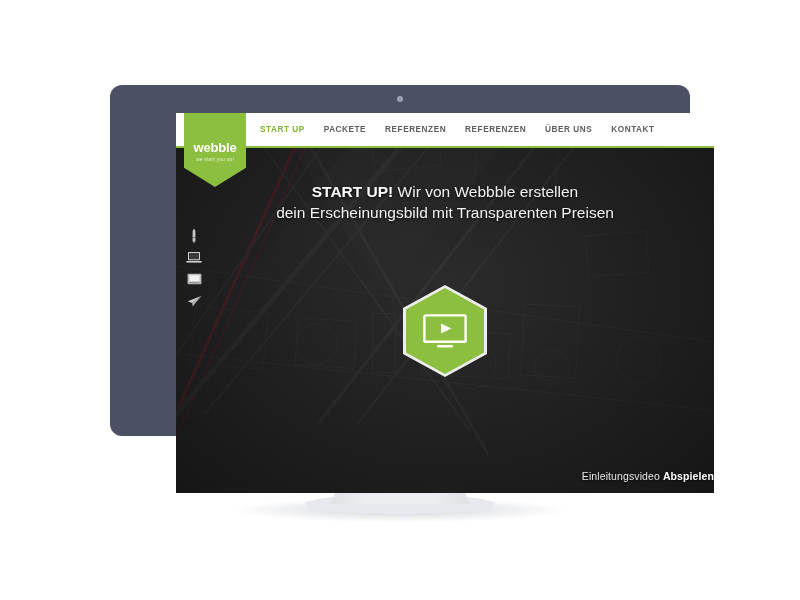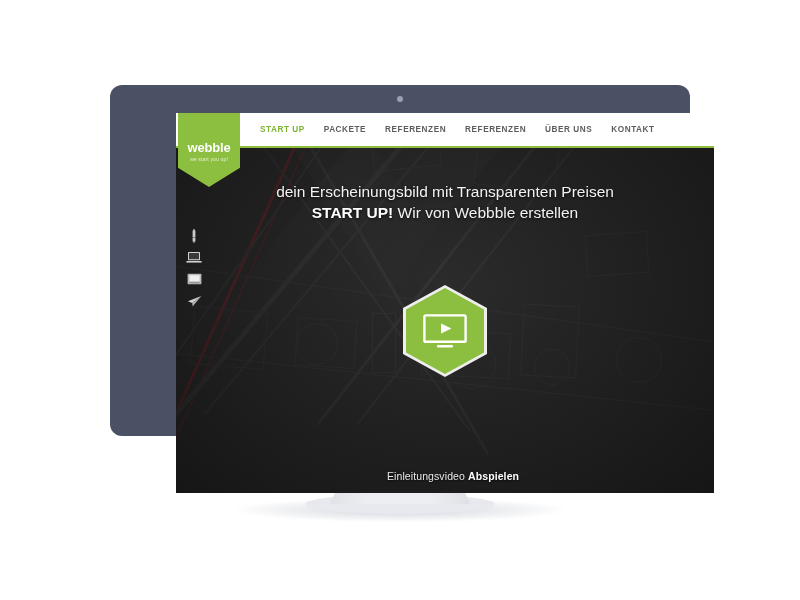--- a/index.html
+++ b/index.html
@@ -125,21 +125,21 @@
     color: #5d5d5d;
     font-weight: bold;
     white-space: nowrap;
     cursor: pointer;
   }
   .nav-item.active { color: #7cb22e; }
 
   
   .logo-hex {
     position: absolute;
-    left: 2px;
+    left: 8px;
     top: 0;
     width: 62px;
     height: 74px;
     background: #8cbe3f;
     clip-path: polygon(0% 0%, 100% 0%, 100% 74%, 50% 100%, 0% 74%);
     z-index: 6;
   }
   .logo-text {
     position: absolute;
     left: 0;
@@ -235,26 +235,25 @@
     width: 44px;
     height: 34px;
   }
 
   
   .caption {
     position: absolute;
     left: 0;
     bottom: 11px;
     width: 100%;
-    text-align: center;
+    text-align: right;
     color: #e9e9e9;
     font-size: 10.5px;
     text-shadow: 0 1px 2px rgba(0,0,0,0.8);
     letter-spacing: 0.1px;
-    padding-left: 8px;
   }
   .caption b { color: #ffffff; font-weight: bold; }
 
   
   .stand-neck {
     position: absolute;
     left: 50%;
     top: 436px;
     transform: translateX(-50%);
     width: 140px;
@@ -383,24 +382,24 @@
       <div class="side-icon">
         <svg width="15" height="13" viewBox="0 0 15 13">
           <path d="M14.4 1 L0.8 6.3 L5.2 7.9 Z" fill="#d2d2d2"></path>
           <path d="M14.4 1 L5.2 7.9 L5.6 11.6 Z" fill="#b0b0b0"></path>
         </svg>
       </div>
 
     </div>
 
     <div class="headline">
-      <div>dein Erscheinungsbild mit Transparenten Preisen</div>
       <div>
         <b>START UP!</b><span> Wir von Webbble erstellen</span>
       </div>
+      <div>dein Erscheinungsbild mit Transparenten Preisen</div>
     </div>
 
     <div class="play-wrap">
       <div class="play-hex-outer"></div>
       <div class="play-hex-inner"></div>
       <svg class="play-monitor" viewBox="0 0 44 34">
         <rect x="1.4" y="1.4" width="41.2" height="26.4" rx="1.4" fill="none" stroke="#ffffff" stroke-width="2.4"></rect>
         <path d="M18 9.6 L28.4 14.6 L18 19.6 Z" fill="#ffffff"></path>
         <rect x="14" y="31" width="16" height="2.4" rx="1" fill="#ffffff"></rect>
       </svg>

